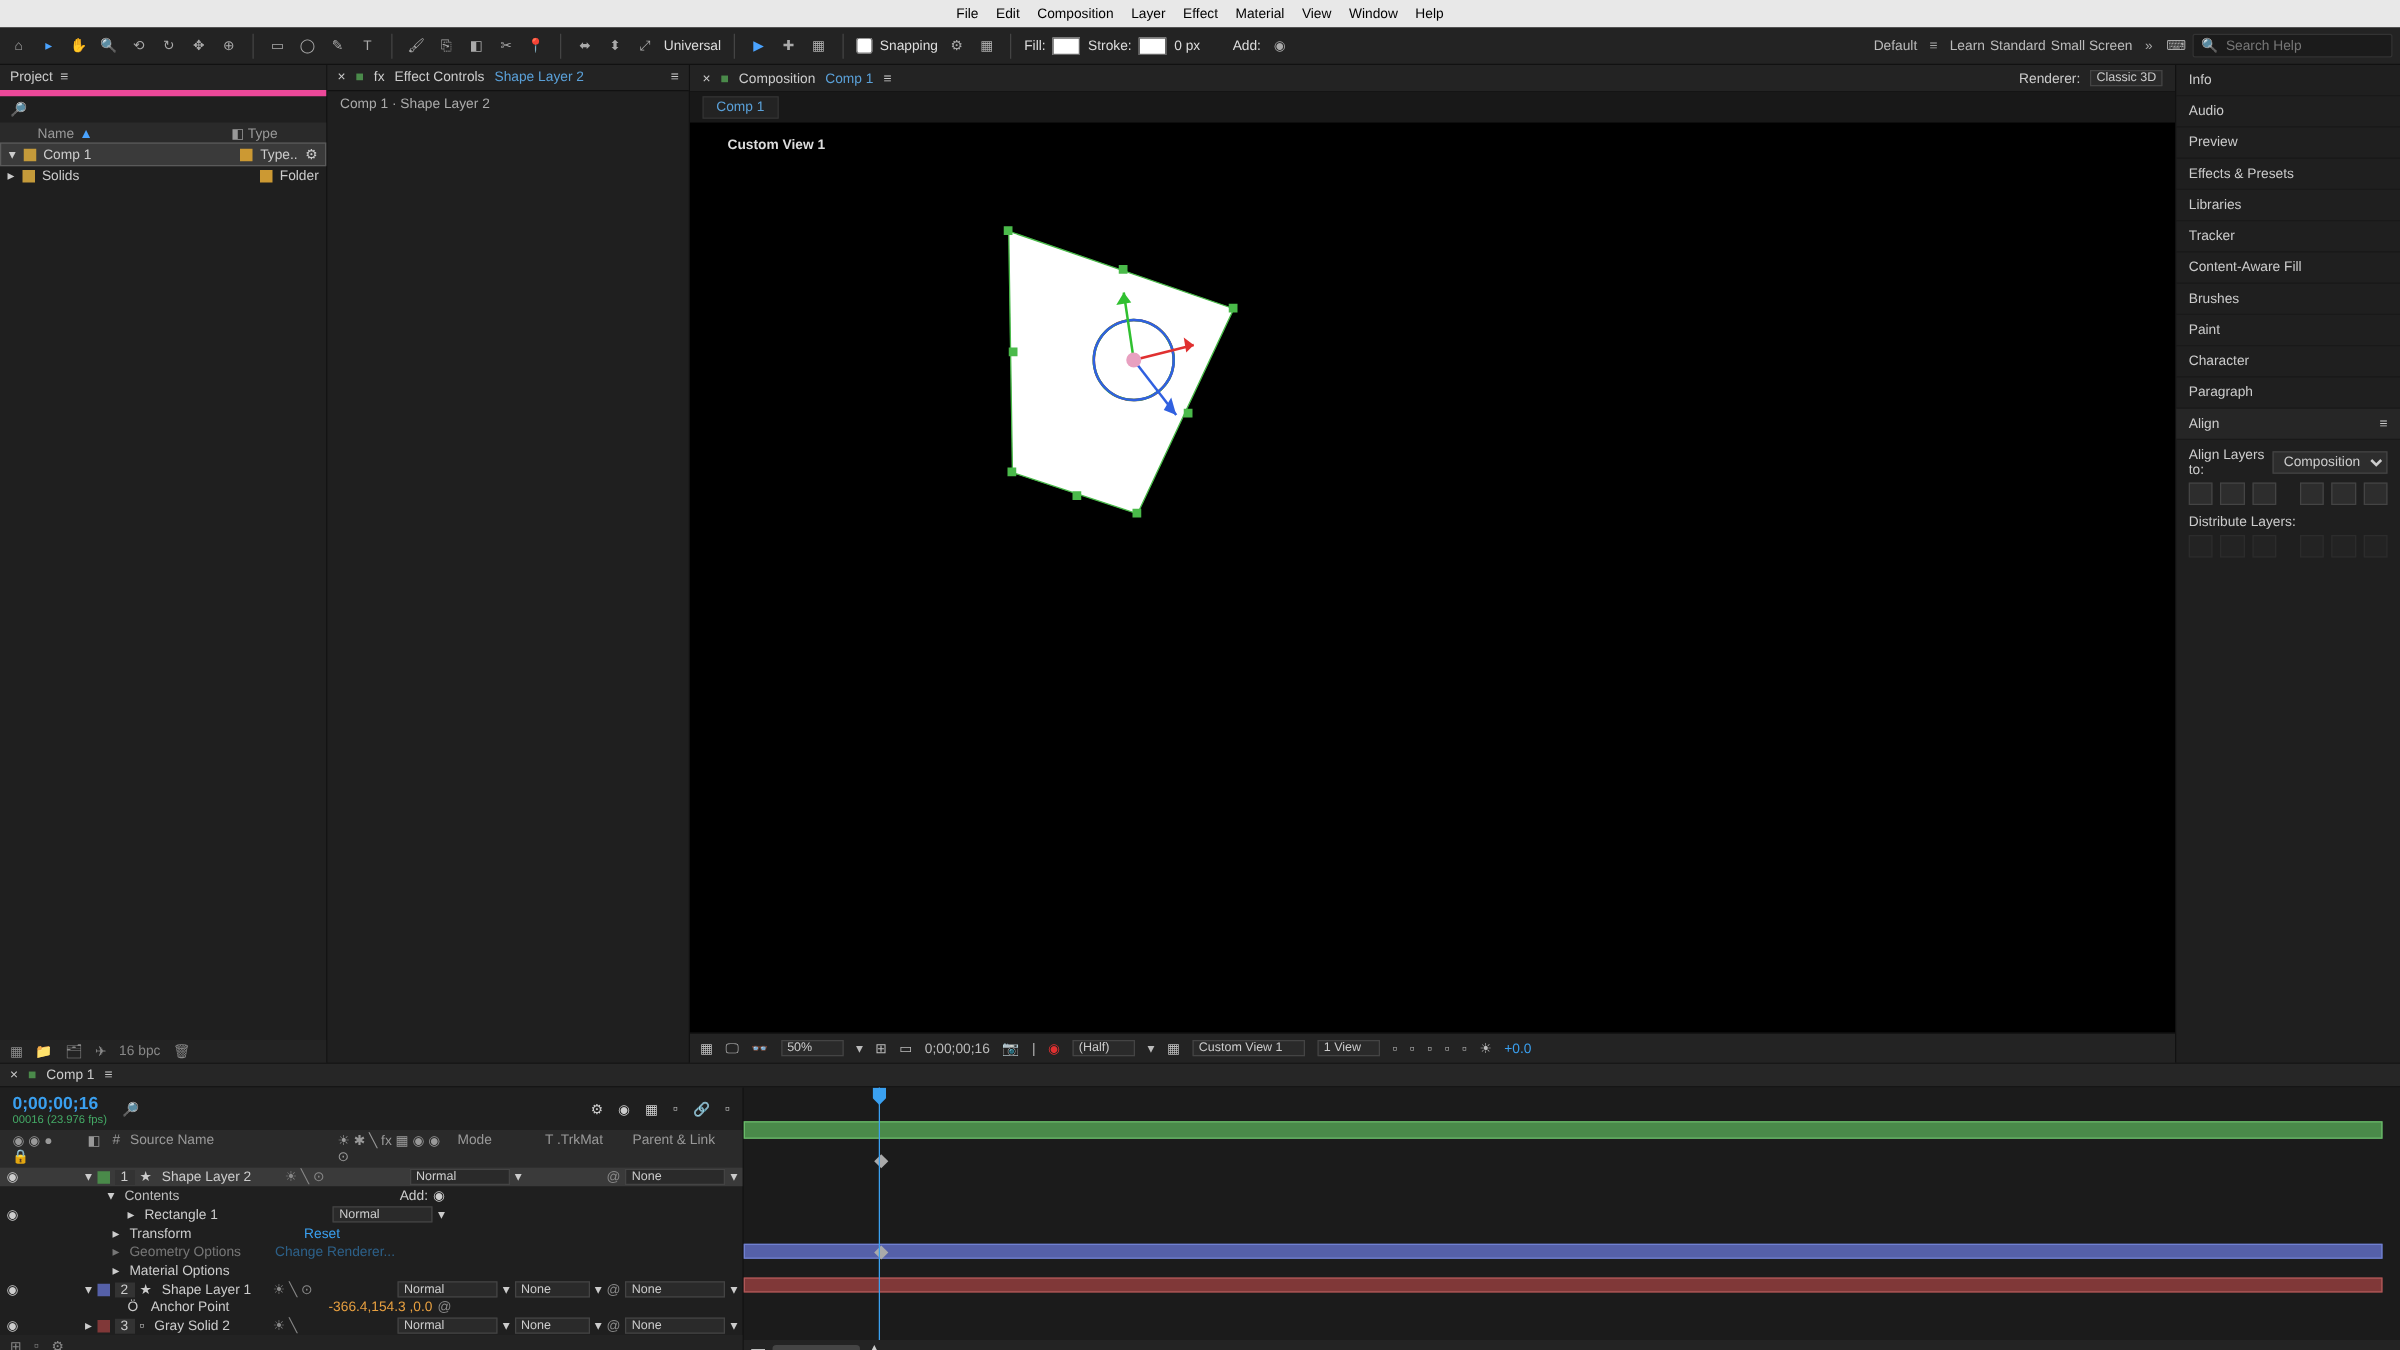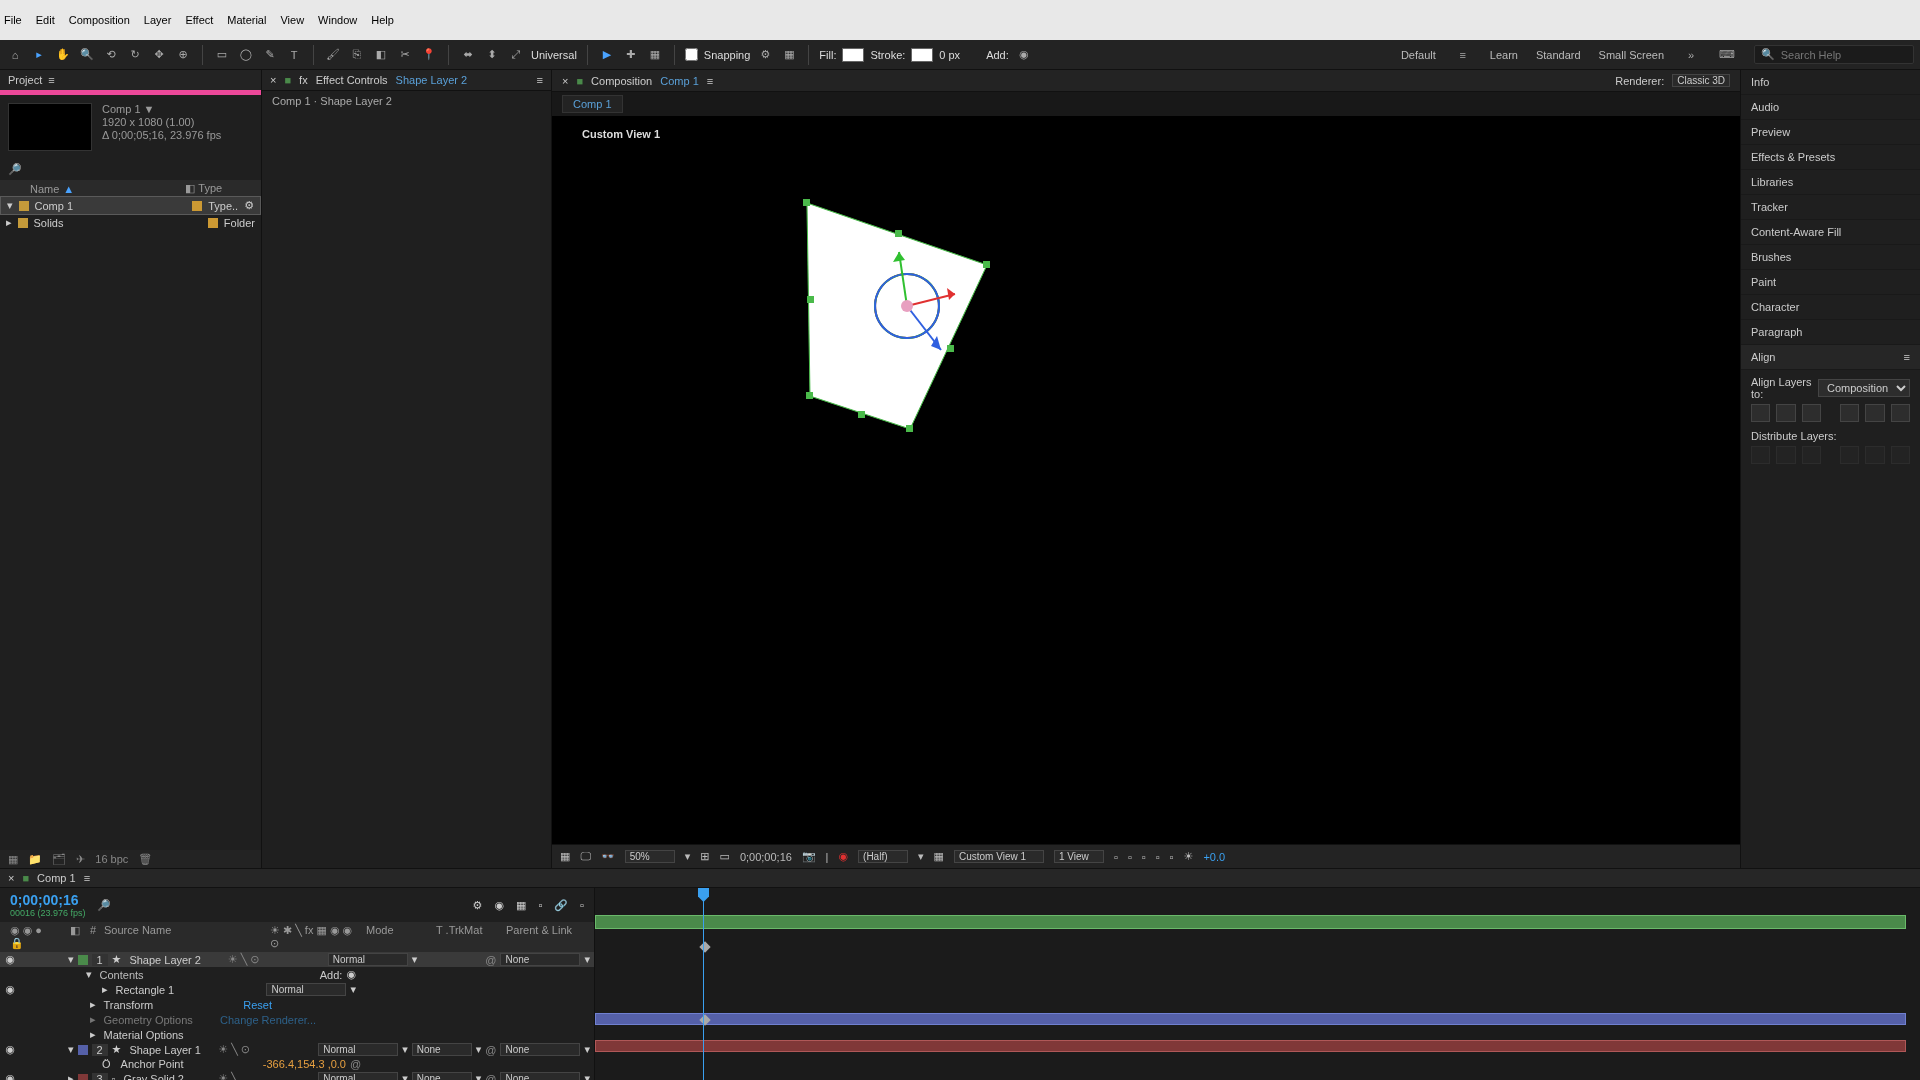--- a/index.html
+++ b/index.html
@@ -1,29 +1,29 @@
 <!DOCTYPE html>
 <html><head>
 <meta charset="utf-8">
 <style>
 * { margin:0; padding:0; box-sizing:border-box; font-family:"Segoe UI",Arial,sans-serif; font-size:11px; user-select:none; }
 body { background:#1e1e1e; color:#ccc; width:1920px; height:1080px; overflow:hidden; position:relative; }
 
 
-.menubar { height:40px; background:#e8e8e8; color:#000; display:flex; align-items:center; padding:0 4px; gap:14px; }
+.menubar { height:22px; background:#e8e8e8; color:#000; display:flex; align-items:center; padding:0 4px; gap:14px;justify-content:center; }
 .menubar span { cursor:default; }
 
 
 .toolbar { height:30px; background:#232323; border-bottom:1px solid #111; display:flex; align-items:center; padding:0 6px; gap:6px; color:#bbb; }
 .toolbar .tool-ico { width:18px; height:18px; display:inline-flex; align-items:center; justify-content:center; color:#aaa; }
 .toolbar .sep { width:1px; height:20px; background:#444; margin:0 4px; }
 .toolbar .fill-sw { width:22px; height:14px; background:#fff; border:1px solid #666; }
 .toolbar .stroke-sw { width:22px; height:14px; background:#fff; border:1px solid #666; position:relative; }
 .toolbar .lbl { color:#ddd; }
-.right-tools { margin-left:auto; display:flex; align-items:center; gap:18px;text-align:right; }
+.right-tools { margin-left:auto; display:flex; align-items:center; gap:4px;text-align:right; }
 .search-box { background:#1b1b1b; border:1px solid #333; border-radius:2px; padding:2px 6px; width:160px; color:#777; display:flex; align-items:center; gap:6px; }
 
 
 .workarea { display:flex; height:calc(100% - 22px - 30px - 230px); }
 .left-panel { width:262px; background:#1f1f1f; border-right:1px solid #111; display:flex; flex-direction:column; }
 .panel-tab { display:flex; align-items:center; gap:6px; padding:4px 8px; border-bottom:5px solid #ec4899; background:#232323; }
 .proj-info { display:flex; gap:10px; padding:8px; }
 .thumb { width:84px; height:48px; background:#000; border:1px solid #333; }
 .proj-meta { color:#9a9a9a; font-size:10px; line-height:13px; }
 .proj-search { padding:4px 8px; color:#888; }
@@ -169,28 +169,20 @@
   </div>
 </div>
 
 <div class="workarea">
 
   <div class="left-panel">
     <div class="panel-tab">
       <span>Project</span>
       <span>≡</span>
     </div>
-    <div class="proj-info">
-      <div class="thumb"></div>
-      <div class="proj-meta">
-        <div><span>Comp 1</span> ▼</div>
-        <div>1920 x 1080 (1.00)</div>
-        <div>Δ 0;00;05;16, 23.976 fps</div>
-      </div>
-    </div>
     <div class="proj-search"><span>🔎</span></div>
     <div class="proj-head">
       <div class="col1">
           <span>Name</span> 
           <span style="color:#4aa3ff">▲</span>
         </div>
       <div style="width:70px"><span>◧</span> <span>Type</span></div>
     </div>
     <div class="proj-list">
       <div class="proj-row sel">

